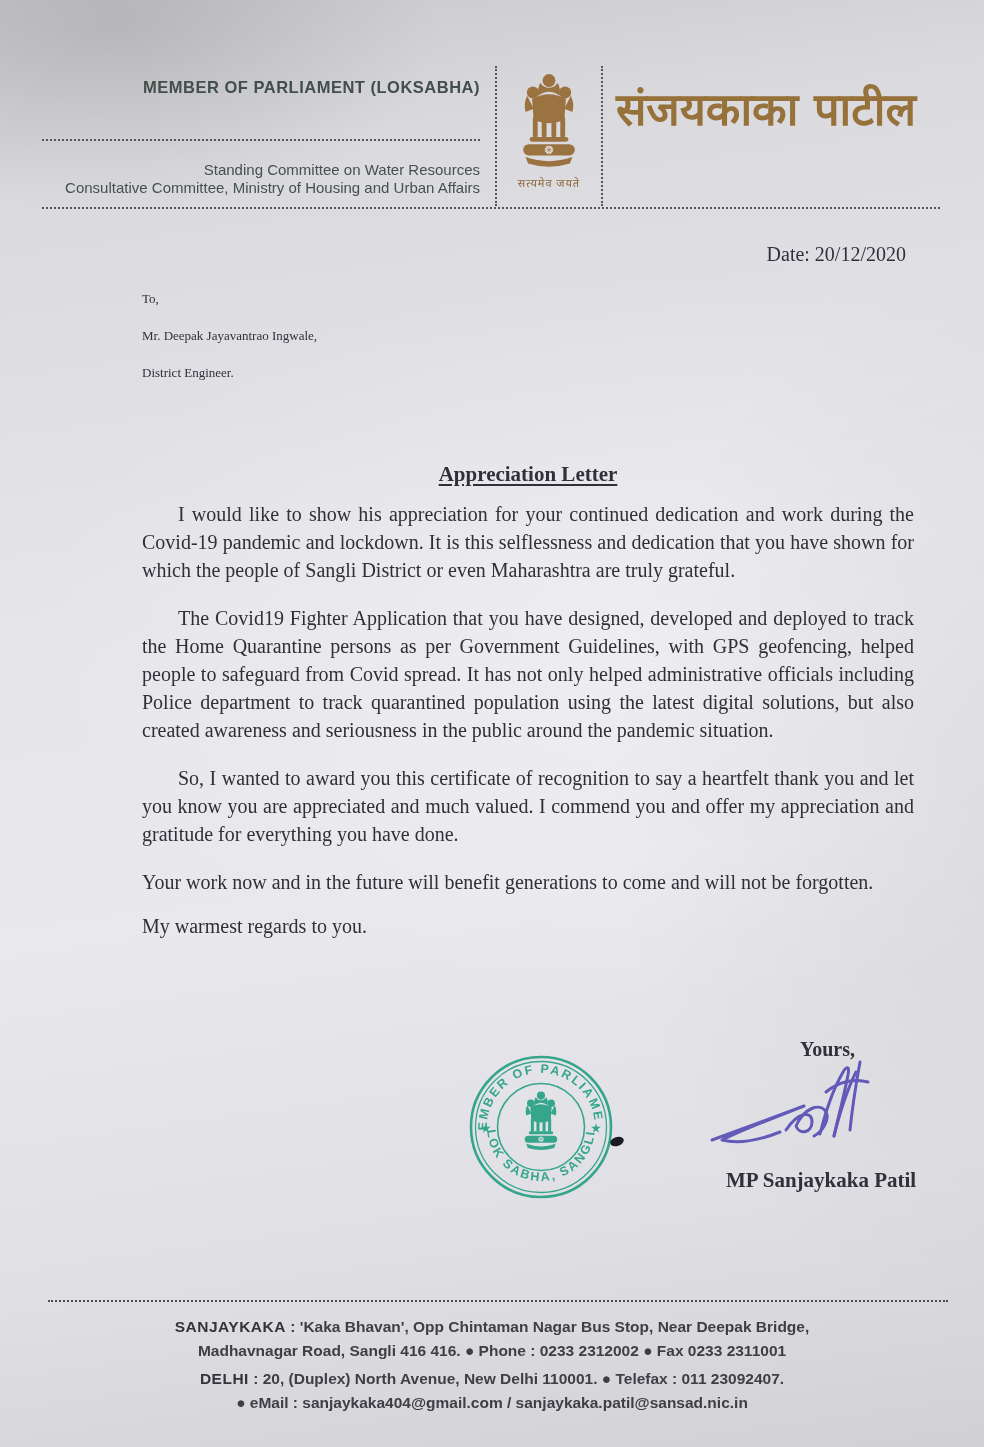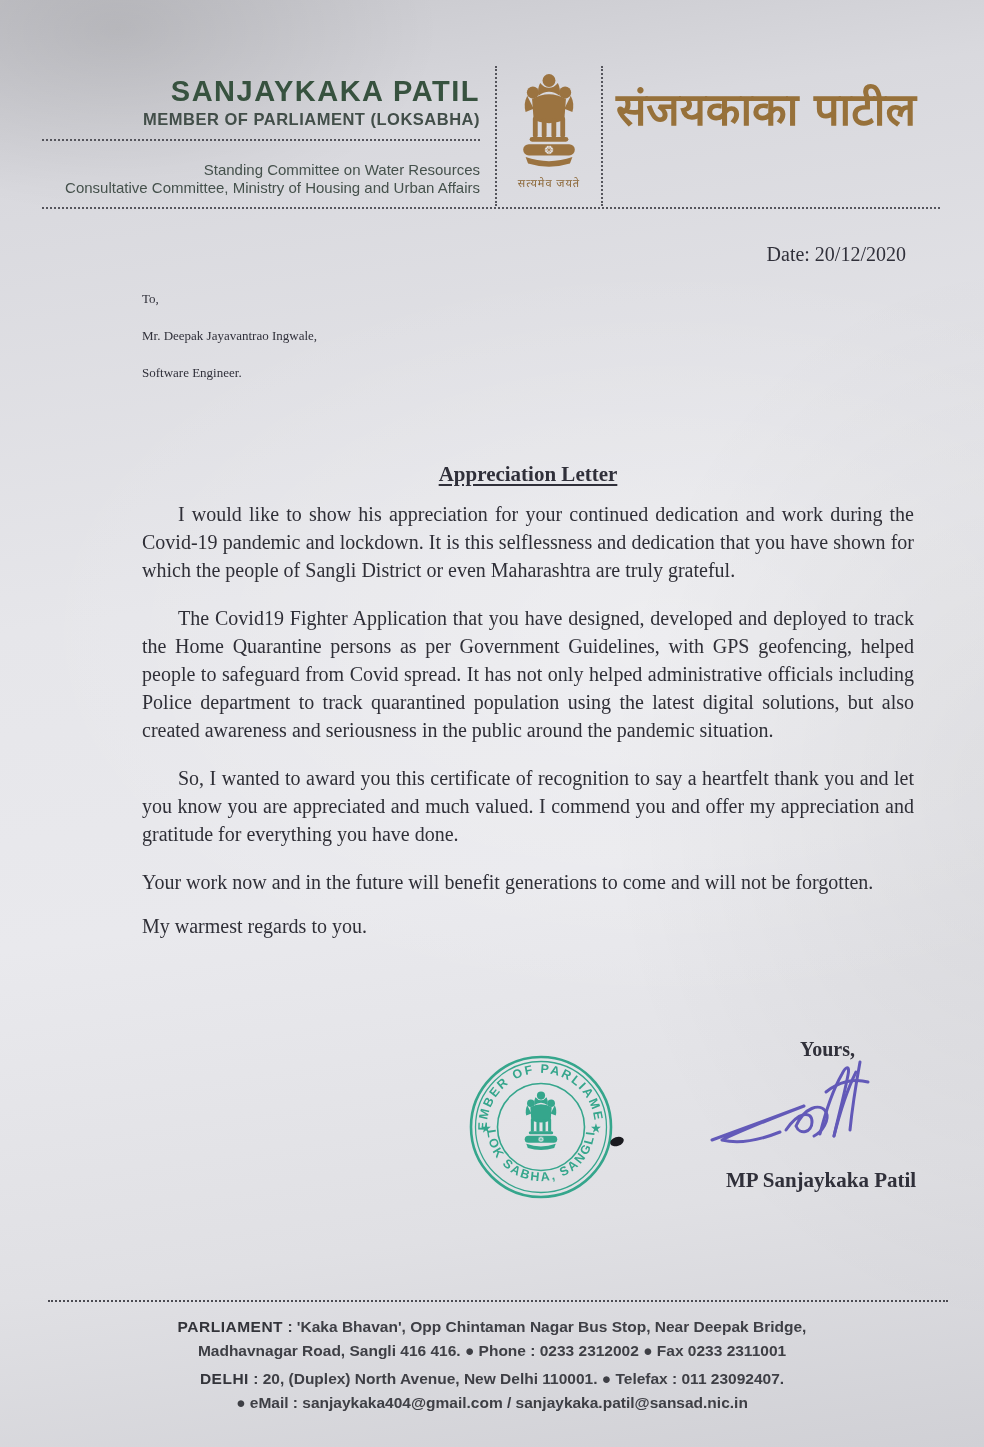--- a/index.html
+++ b/index.html
@@ -87,21 +87,20 @@
       <circle cx="45" cy="99" r="5.5" fill="none" stroke="currentColor" stroke-width="1"></circle>
       <path d="M45,94.5 v9 M40.5,99 h9 M41.8,95.8 l6.4,6.4 M48.2,95.8 l-6.4,6.4" stroke="currentColor" stroke-width=".8" fill="none"></path>
       <path d="M16,108 q29,10 58,0 l-3,8 q-26,8 -52,0 z"></path>
     </g>
   </symbol>
 </svg>
 
 <div class="page">
 
   <div class="abs lh-left">
-    <div class="lh-name">SANJAYKAKA PATIL</div>
     <div class="lh-title">MEMBER OF PARLIAMENT (LOKSABHA)</div>
   </div>
   <div class="abs dotline lh-dot1"></div>
   <div class="abs lh-committees">
     <div>Standing Committee on Water Resources</div>
     <div>Consultative Committee, Ministry of Housing and Urban Affairs</div>
   </div>
   <div class="abs vdot vd1"></div>
   <div class="abs vdot vd2"></div>
   <div class="abs lh-emblem">
@@ -113,21 +112,21 @@
   <div class="abs lh-hindi">
     <div class="lh-hindi-name">संजयकाका पाटील</div>
   </div>
   <div class="abs dotline lh-dot2"></div>
 
   <div class="abs date">Date: 20/12/2020</div>
 
   <div class="abs addr">
     <div>To,</div>
     <div>Mr. Deepak Jayavantrao Ingwale,</div>
-    <div>Software Engineer.</div>
+    <div>District Engineer.</div>
   </div>
 
   <div class="abs heading">Appreciation Letter</div>
 
   <div class="abs body-text">
     <p class="indent">I would like to show his appreciation for your continued dedication and work during the Covid-19 pandemic and lockdown. It is this selflessness and dedication that you have shown for which the people of Sangli District or even Maharashtra are truly grateful.</p>
     <p class="indent">The Covid19 Fighter Application that you have designed, developed and deployed to track the Home Quarantine persons as per Government Guidelines, with GPS geofencing, helped people to safeguard from Covid spread. It has not only helped administrative officials including Police department to track quarantined population using the latest digital solutions, but also created awareness and seriousness in the public around the pandemic situation.</p>
     <p class="indent">So, I wanted to award you this certificate of recognition to say a heartfelt thank you and let you know you are appreciated and much valued. I commend you and offer my appreciation and gratitude for everything you have done.</p>
     <p class="plain" style="margin-bottom:16px">Your work now and in the future will benefit generations to come and will not be forgotten.</p>
     <p class="plain">My warmest regards to you.</p>
@@ -168,19 +167,19 @@
       <text x="20" y="80" font-size="11" text-anchor="middle">★</text>
       <text x="130" y="80" font-size="11" text-anchor="middle">★</text>
     </g>
     <use href="#ashoka-emblem" x="52" y="37" width="46" height="63" opacity=".92"></use>
   </svg>
 
   <div class="abs ink-dot"></div>
 
   <div class="abs dotline ft-dot"></div>
   <div class="abs footer">
-    <div class="row"><span class="b">PARLIAMENT</span><span> : 'Kaka Bhavan', Opp Chintaman Nagar Bus Stop, Near Deepak Bridge,</span></div>
+    <div class="row"><span class="b">SANJAYKAKA</span><span> : 'Kaka Bhavan', Opp Chintaman Nagar Bus Stop, Near Deepak Bridge,</span></div>
     <div class="row">Madhavnagar Road, Sangli 416 416. ●  Phone : 0233 2312002 ● Fax 0233 2311001</div>
     <div class="row gap"><span class="b">DELHI</span><span> : 20, (Duplex) North Avenue, New Delhi 110001. ●  Telefax : 011 23092407.</span></div>
     <div class="row">● eMail : sanjaykaka404@gmail.com / sanjaykaka.patil@sansad.nic.in</div>
   </div>
 
 </div>
 
 </body></html>

